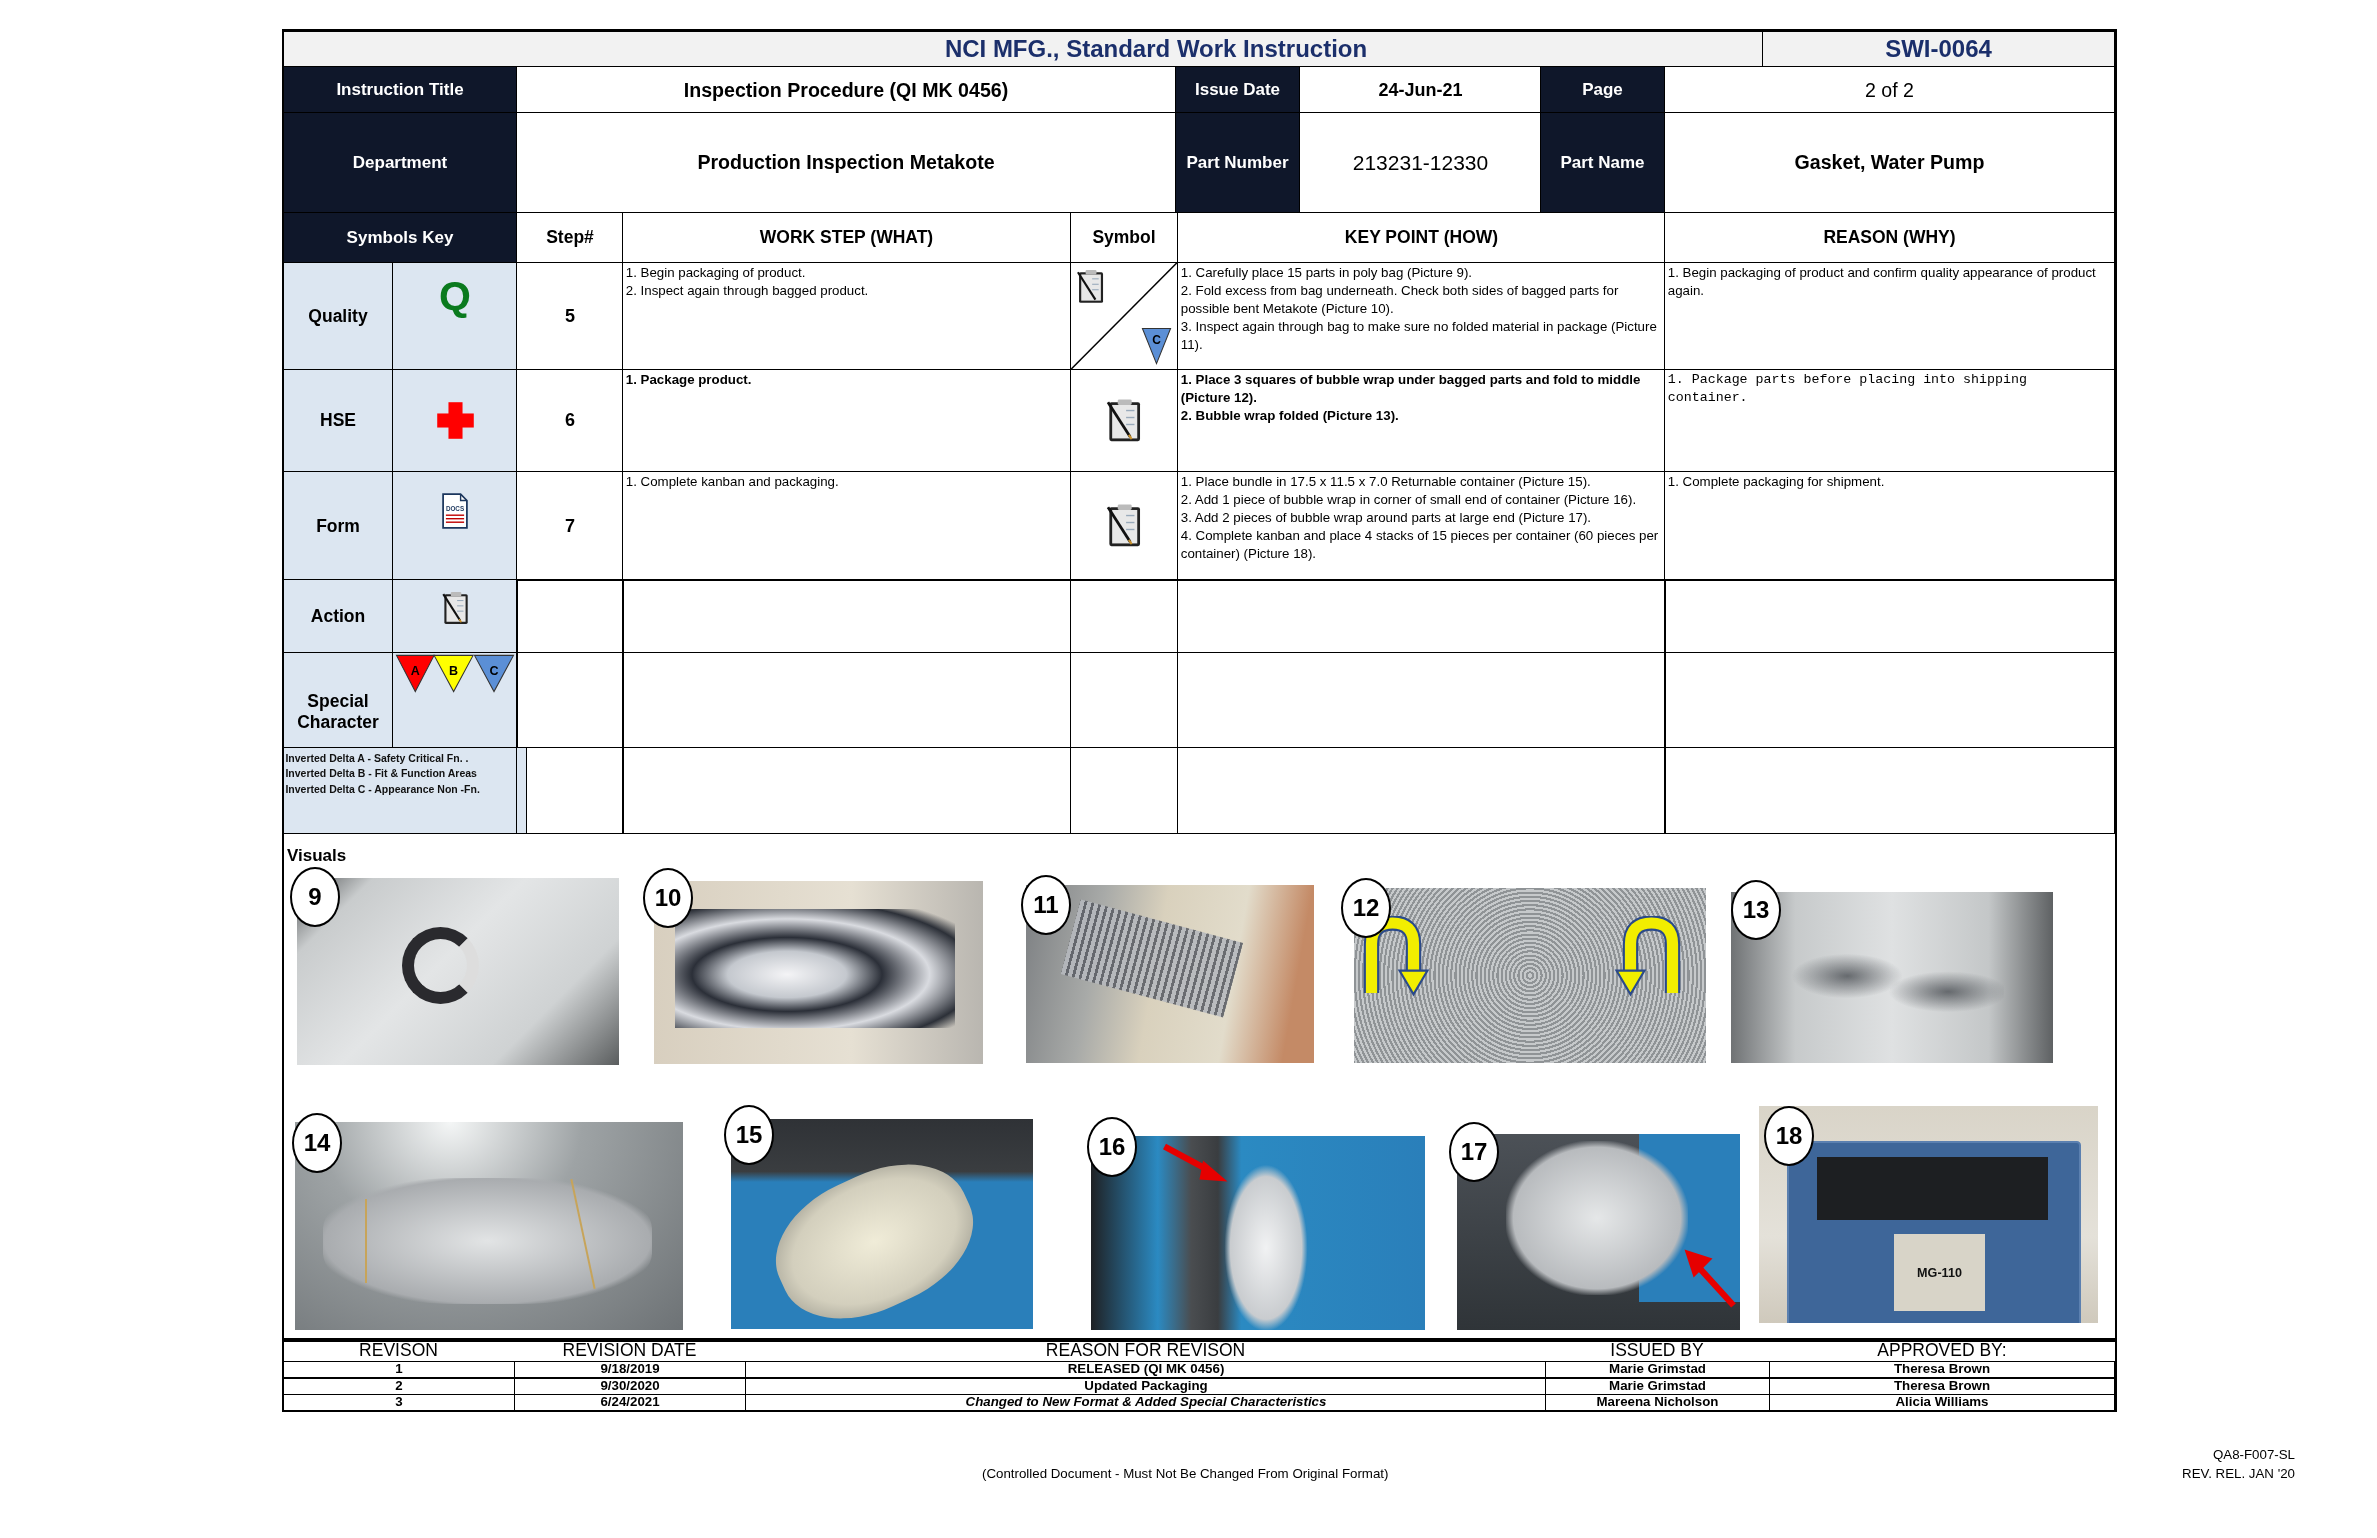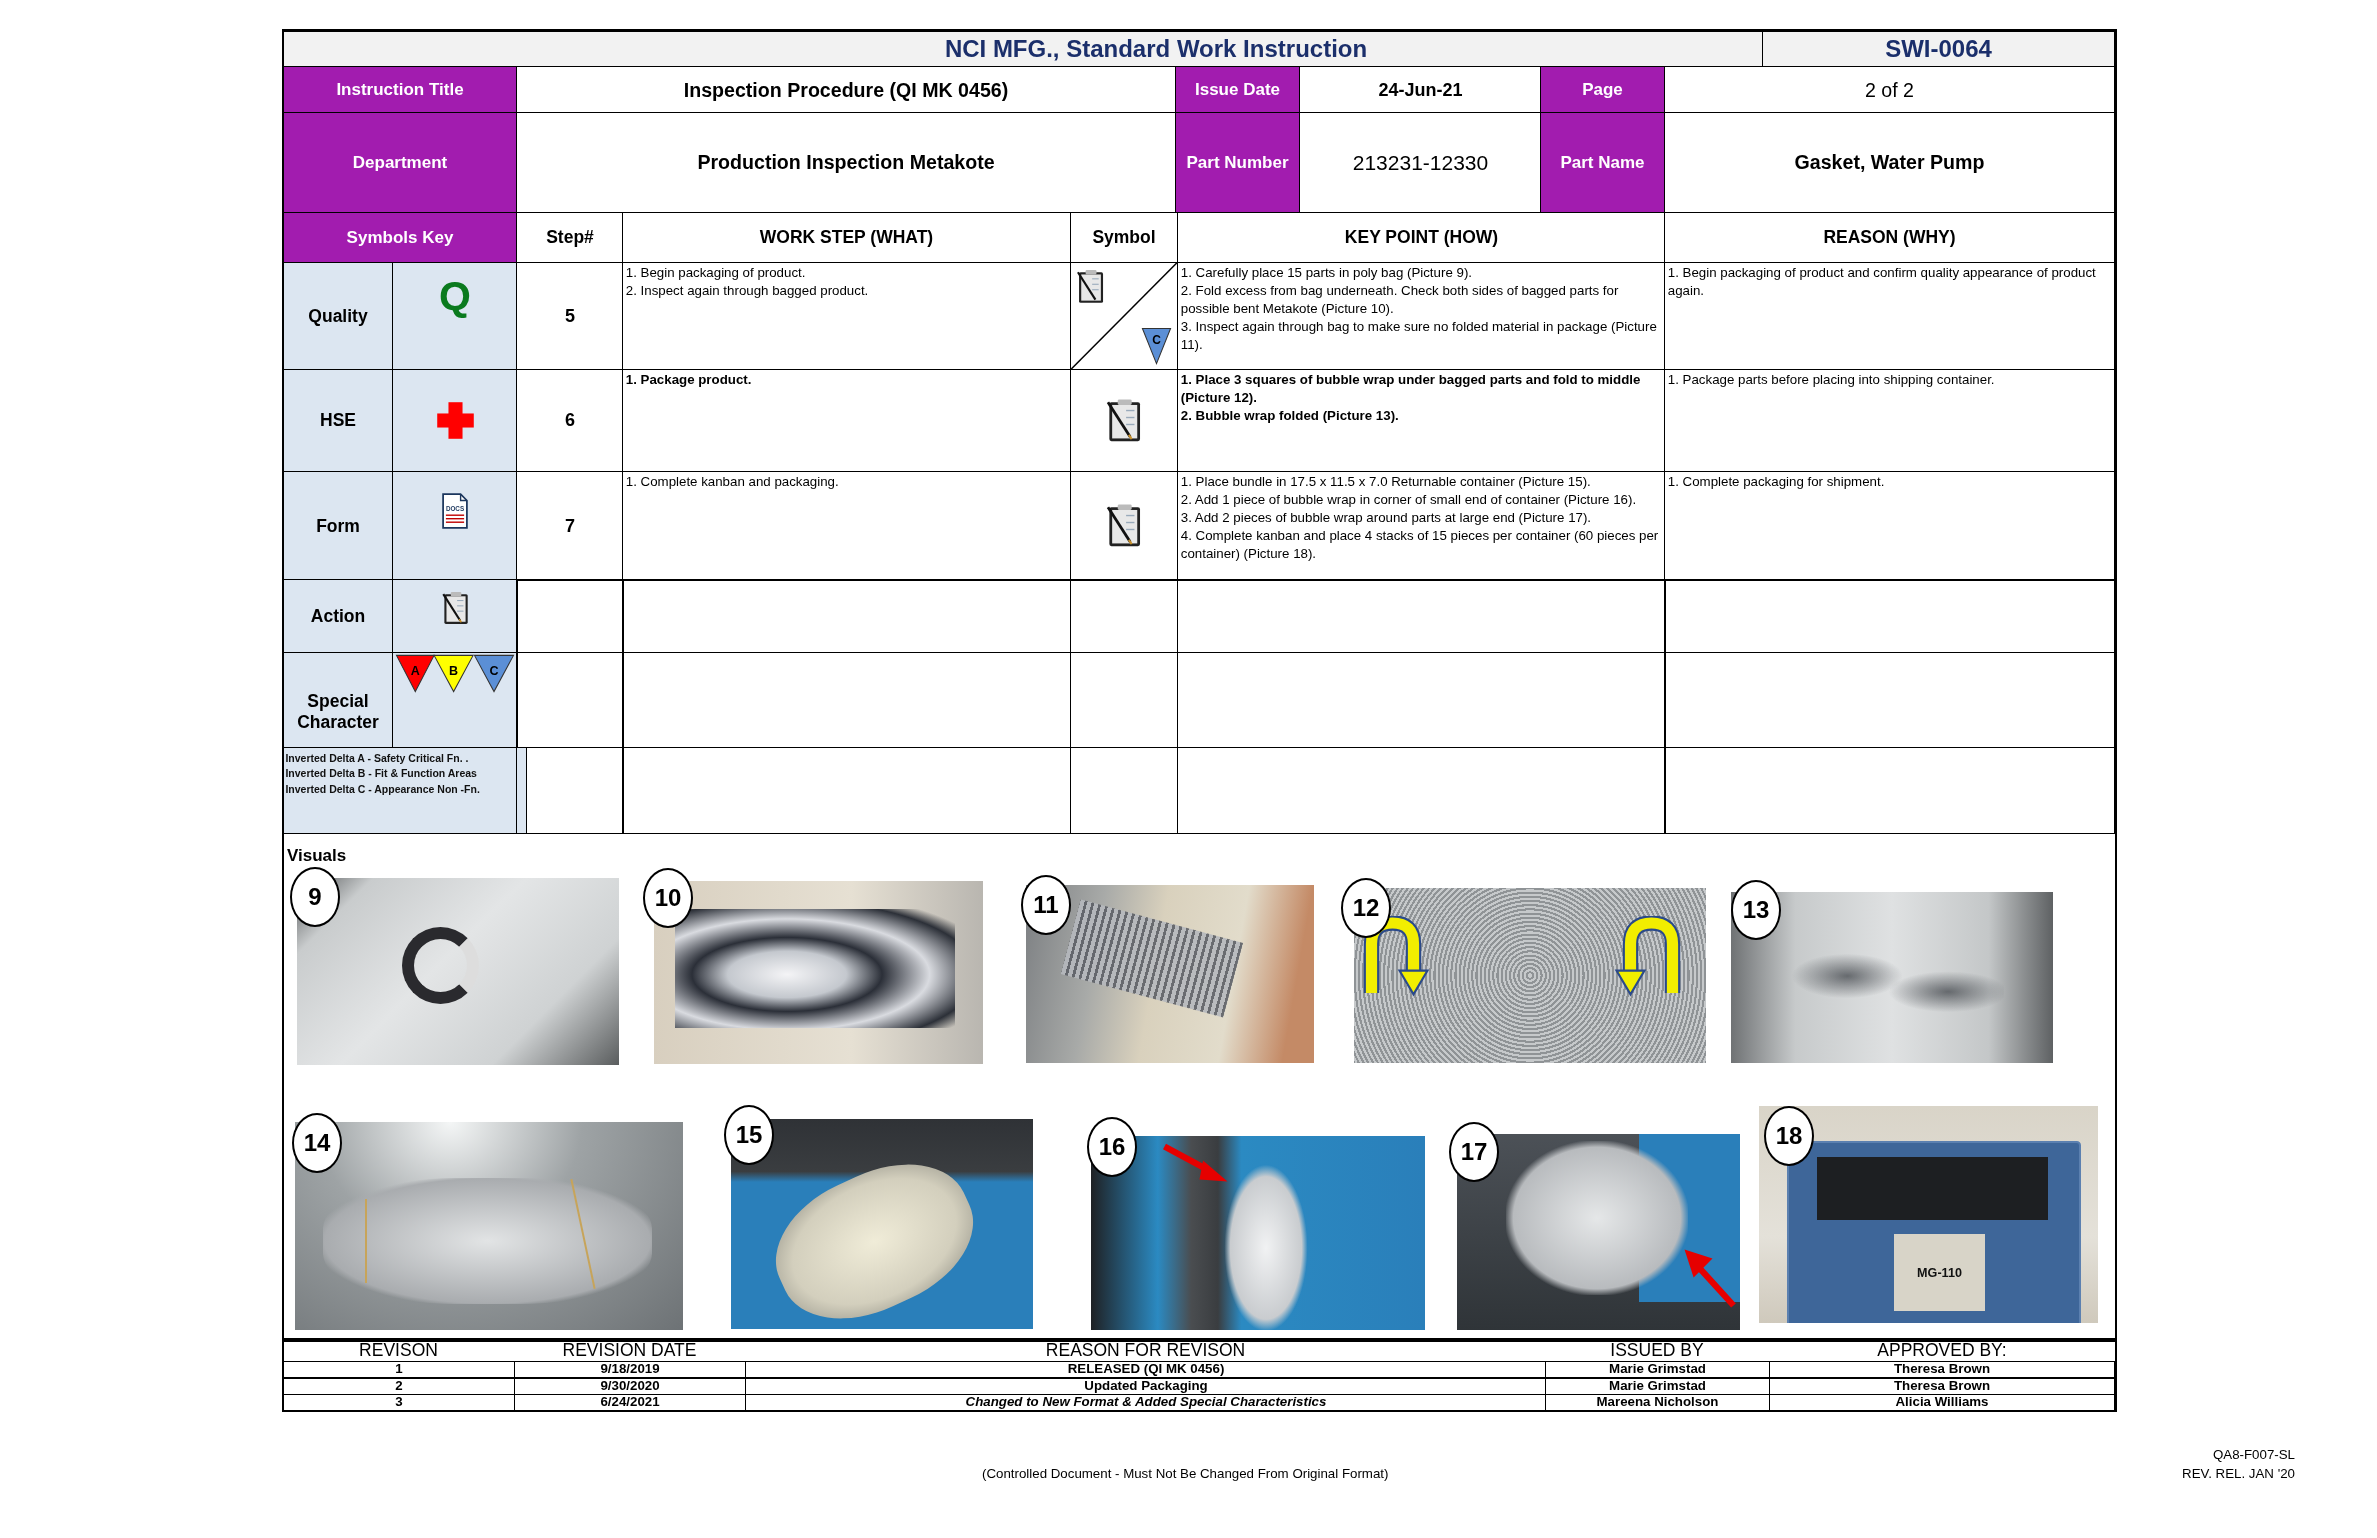--- a/index.html
+++ b/index.html
@@ -1,20 +1,20 @@
 <!DOCTYPE html>
 <html style="font-size:11.2px"><head>
 <meta charset="utf-8">
 <style>
   * { box-sizing: border-box; margin: 0; padding: 0; }
   html, body { width: 2377px; height: 1538px; background: #ffffff; overflow: hidden; }
   body { position: relative; font-family: "Liberation Sans", sans-serif; color: #000; }
   .abs { position: absolute; }
   .cell { position: absolute; border: 1.4px solid #000; display: flex; align-items: center; justify-content: center; text-align: center; }
-  .navy { background: #a21caf; color: #fff; font-weight: bold; font-size: 17px; }
+  .navy { background: #0f172a; color: #fff; font-weight: bold; font-size: 17px; }
   .key { background: #dce6f1; }
   .title-bar { background: #f2f2f2; color: #1b2f6b; font-weight: bold; font-size: 24px; }
   .hdr { font-weight: bold; font-size: 17.5px; background: #fff; }
   .val { font-weight: bold; font-size: 19.6px; background: #fff; }
   .txt { position: absolute; border: 1.4px solid #000; background: #fff; font-size: 13.3px; line-height: 18px; padding: 1.4px 2.8px; text-align: left; display: block; }
   .txt.bold { font-weight: bold; }
   .txt div { white-space: normal; }
   .stepnum { font-weight: bold; font-size: 18px; background: #fff; }
   .keylabel { font-weight: bold; font-size: 17.5px; }
   .notes { font-size: 10.5px; line-height: 15.4px; text-align: left; display: block; padding: 2.8px 1.4px; font-weight: bold; color: #111; }
@@ -209,21 +209,21 @@
       <line x1="30" y1="28" x2="42" y2="28" stroke="#9ab" stroke-width="2"></line>
       <line x1="30" y1="38" x2="42" y2="38" stroke="#9ab" stroke-width="2"></line>
       <line x1="4" y1="6" x2="36" y2="56" stroke="#111" stroke-width="4"></line>
       <line x1="34" y1="53" x2="38" y2="59" stroke="#c8902a" stroke-width="3"></line>
     </svg>
 </div>
 <div class="txt bold" style="left:1177px;top:369px;width:489px;height:103px;">
   <div>1. Place 3 squares of bubble wrap under bagged parts and fold to middle (Picture 12).</div>
   <div>2. Bubble wrap folded (Picture 13).</div>
 </div>
-<div class="txt" style="left:1664px;top:369px;width:451px;height:103px;">
+<div class="txt" style="left:1664px;top:369px;width:451px;height:103px;font-family:Liberation Mono, monospace;">
   <div>1. Package parts before placing into shipping container.</div>
 </div>
 
 <div class="cell stepnum" style="left:516px;top:471px;width:108px;height:110px;">
     <span>7</span>
   </div>
 <div class="txt" style="left:622px;top:471px;width:449px;height:110px;">
   <div>1. Complete kanban and packaging.</div>
 </div>
 <div class="cell" style="left:1070px;top:471px;width:108px;height:110px;background:#fff;">

